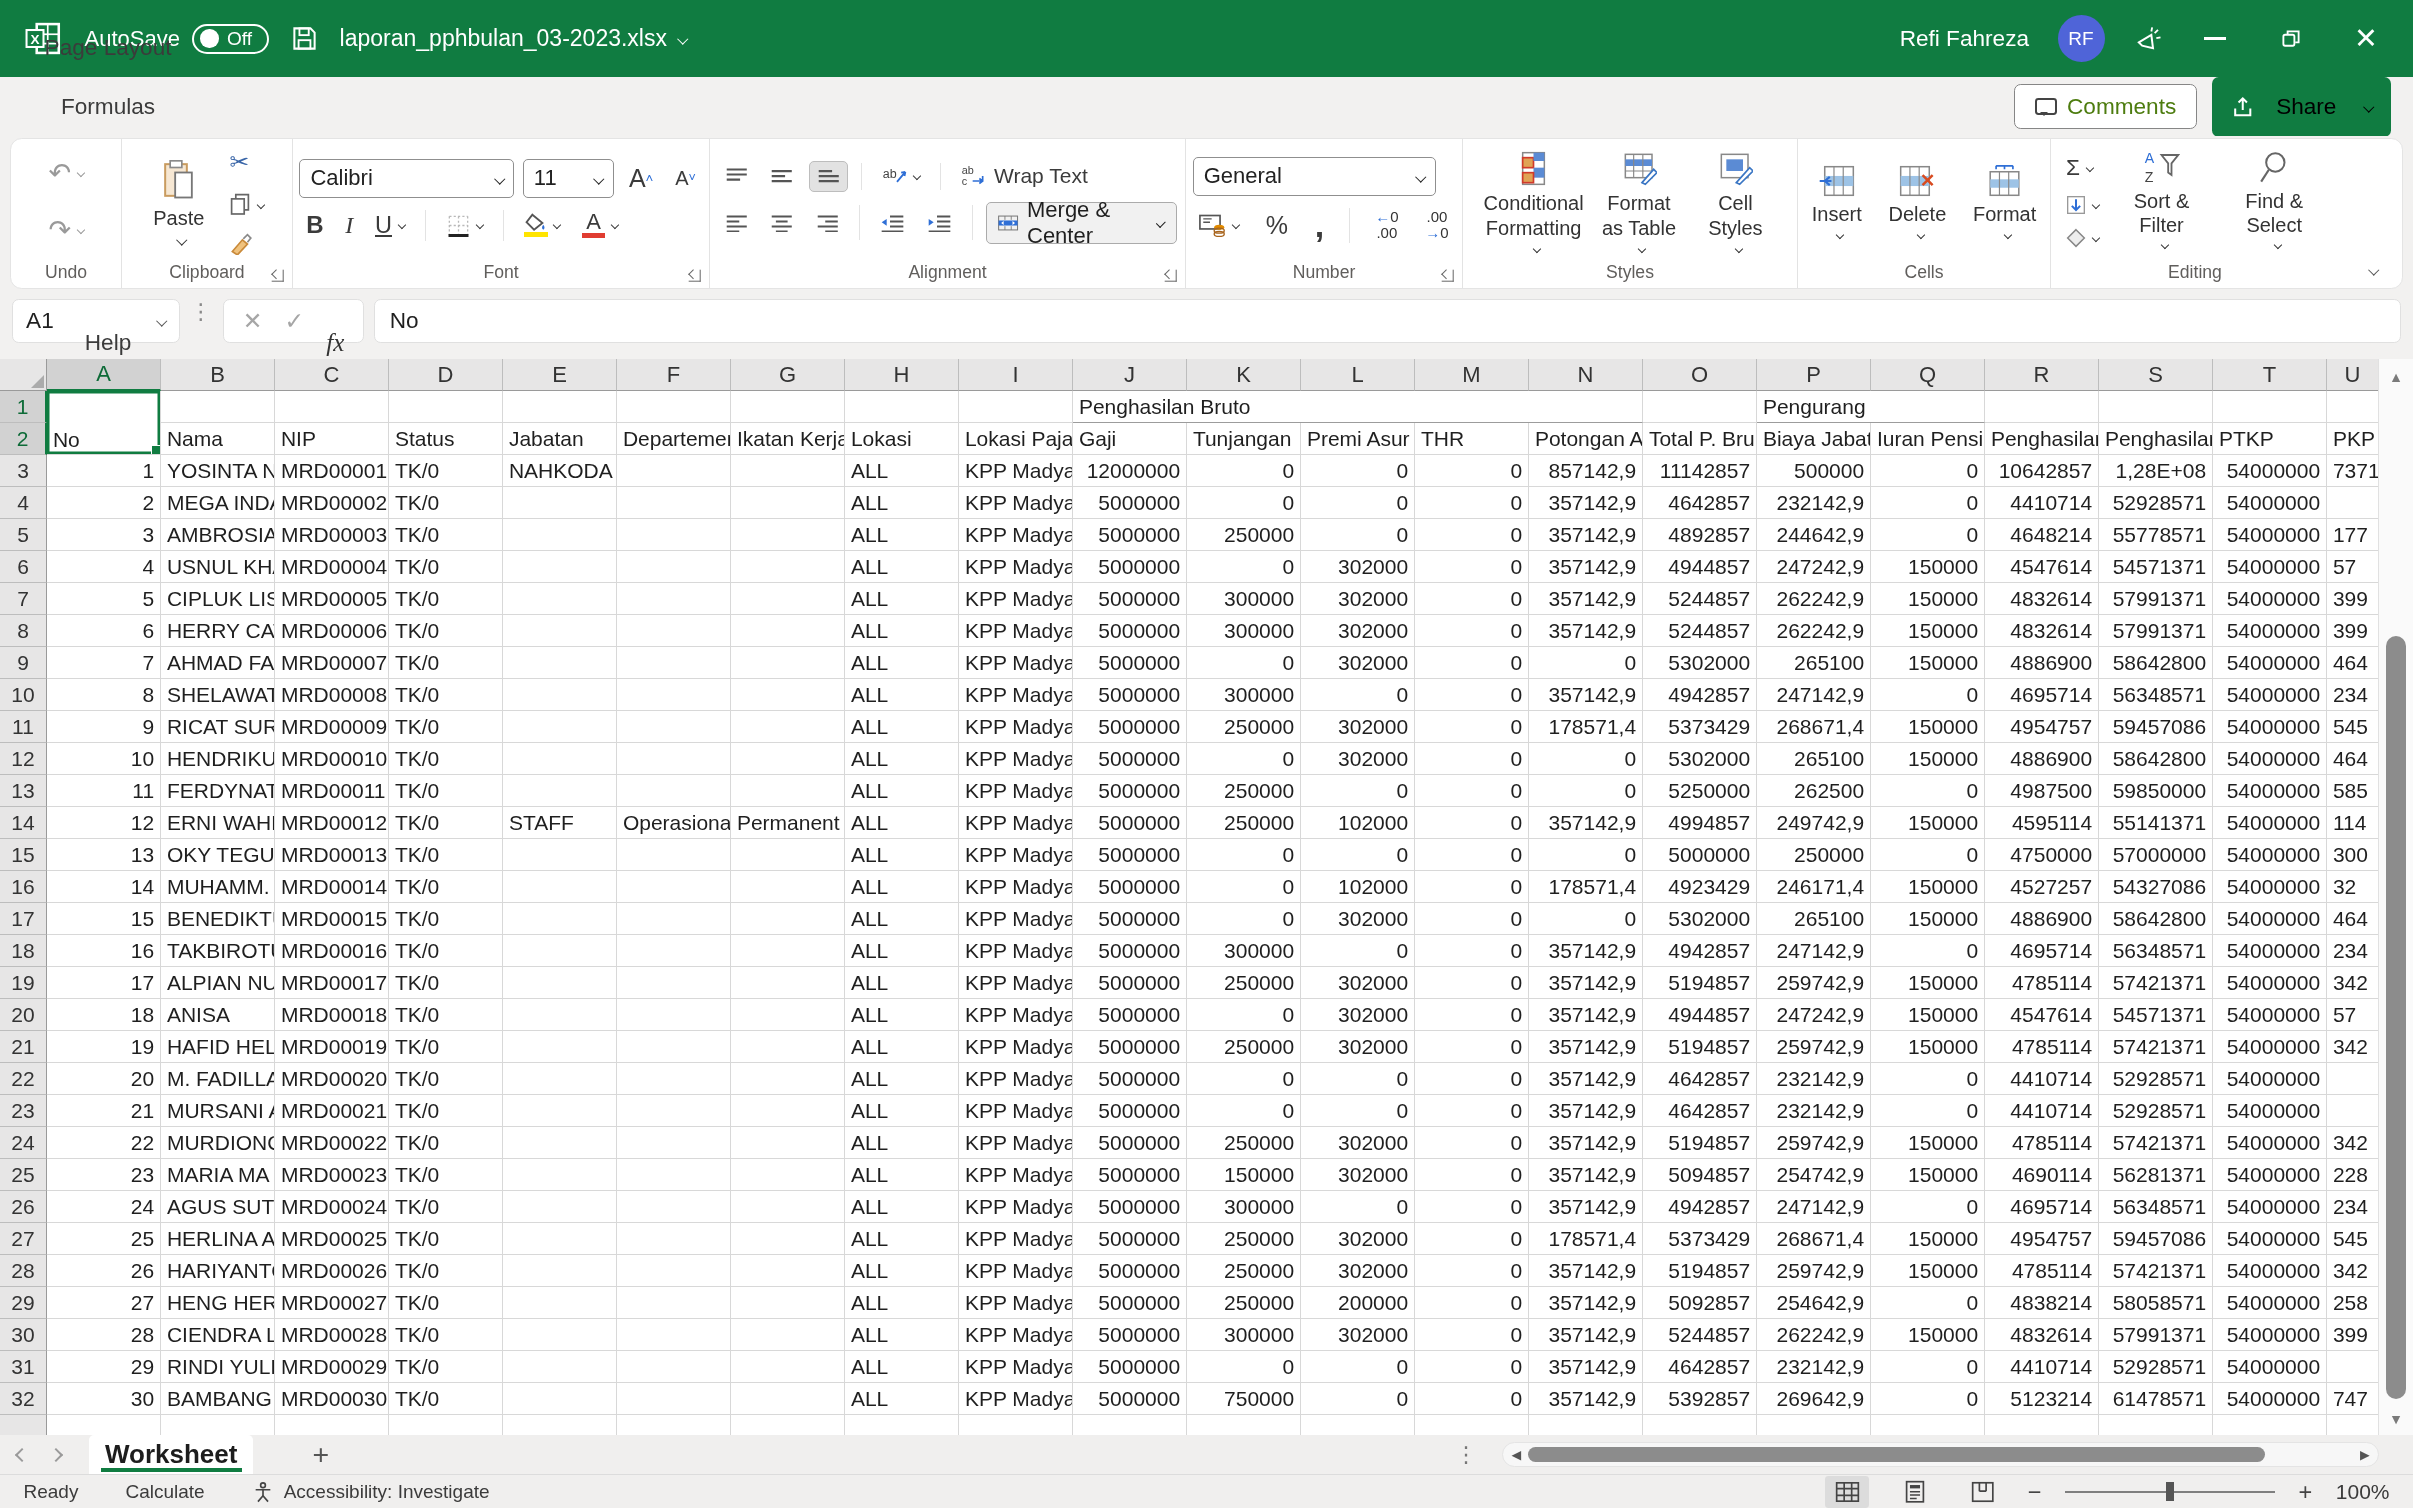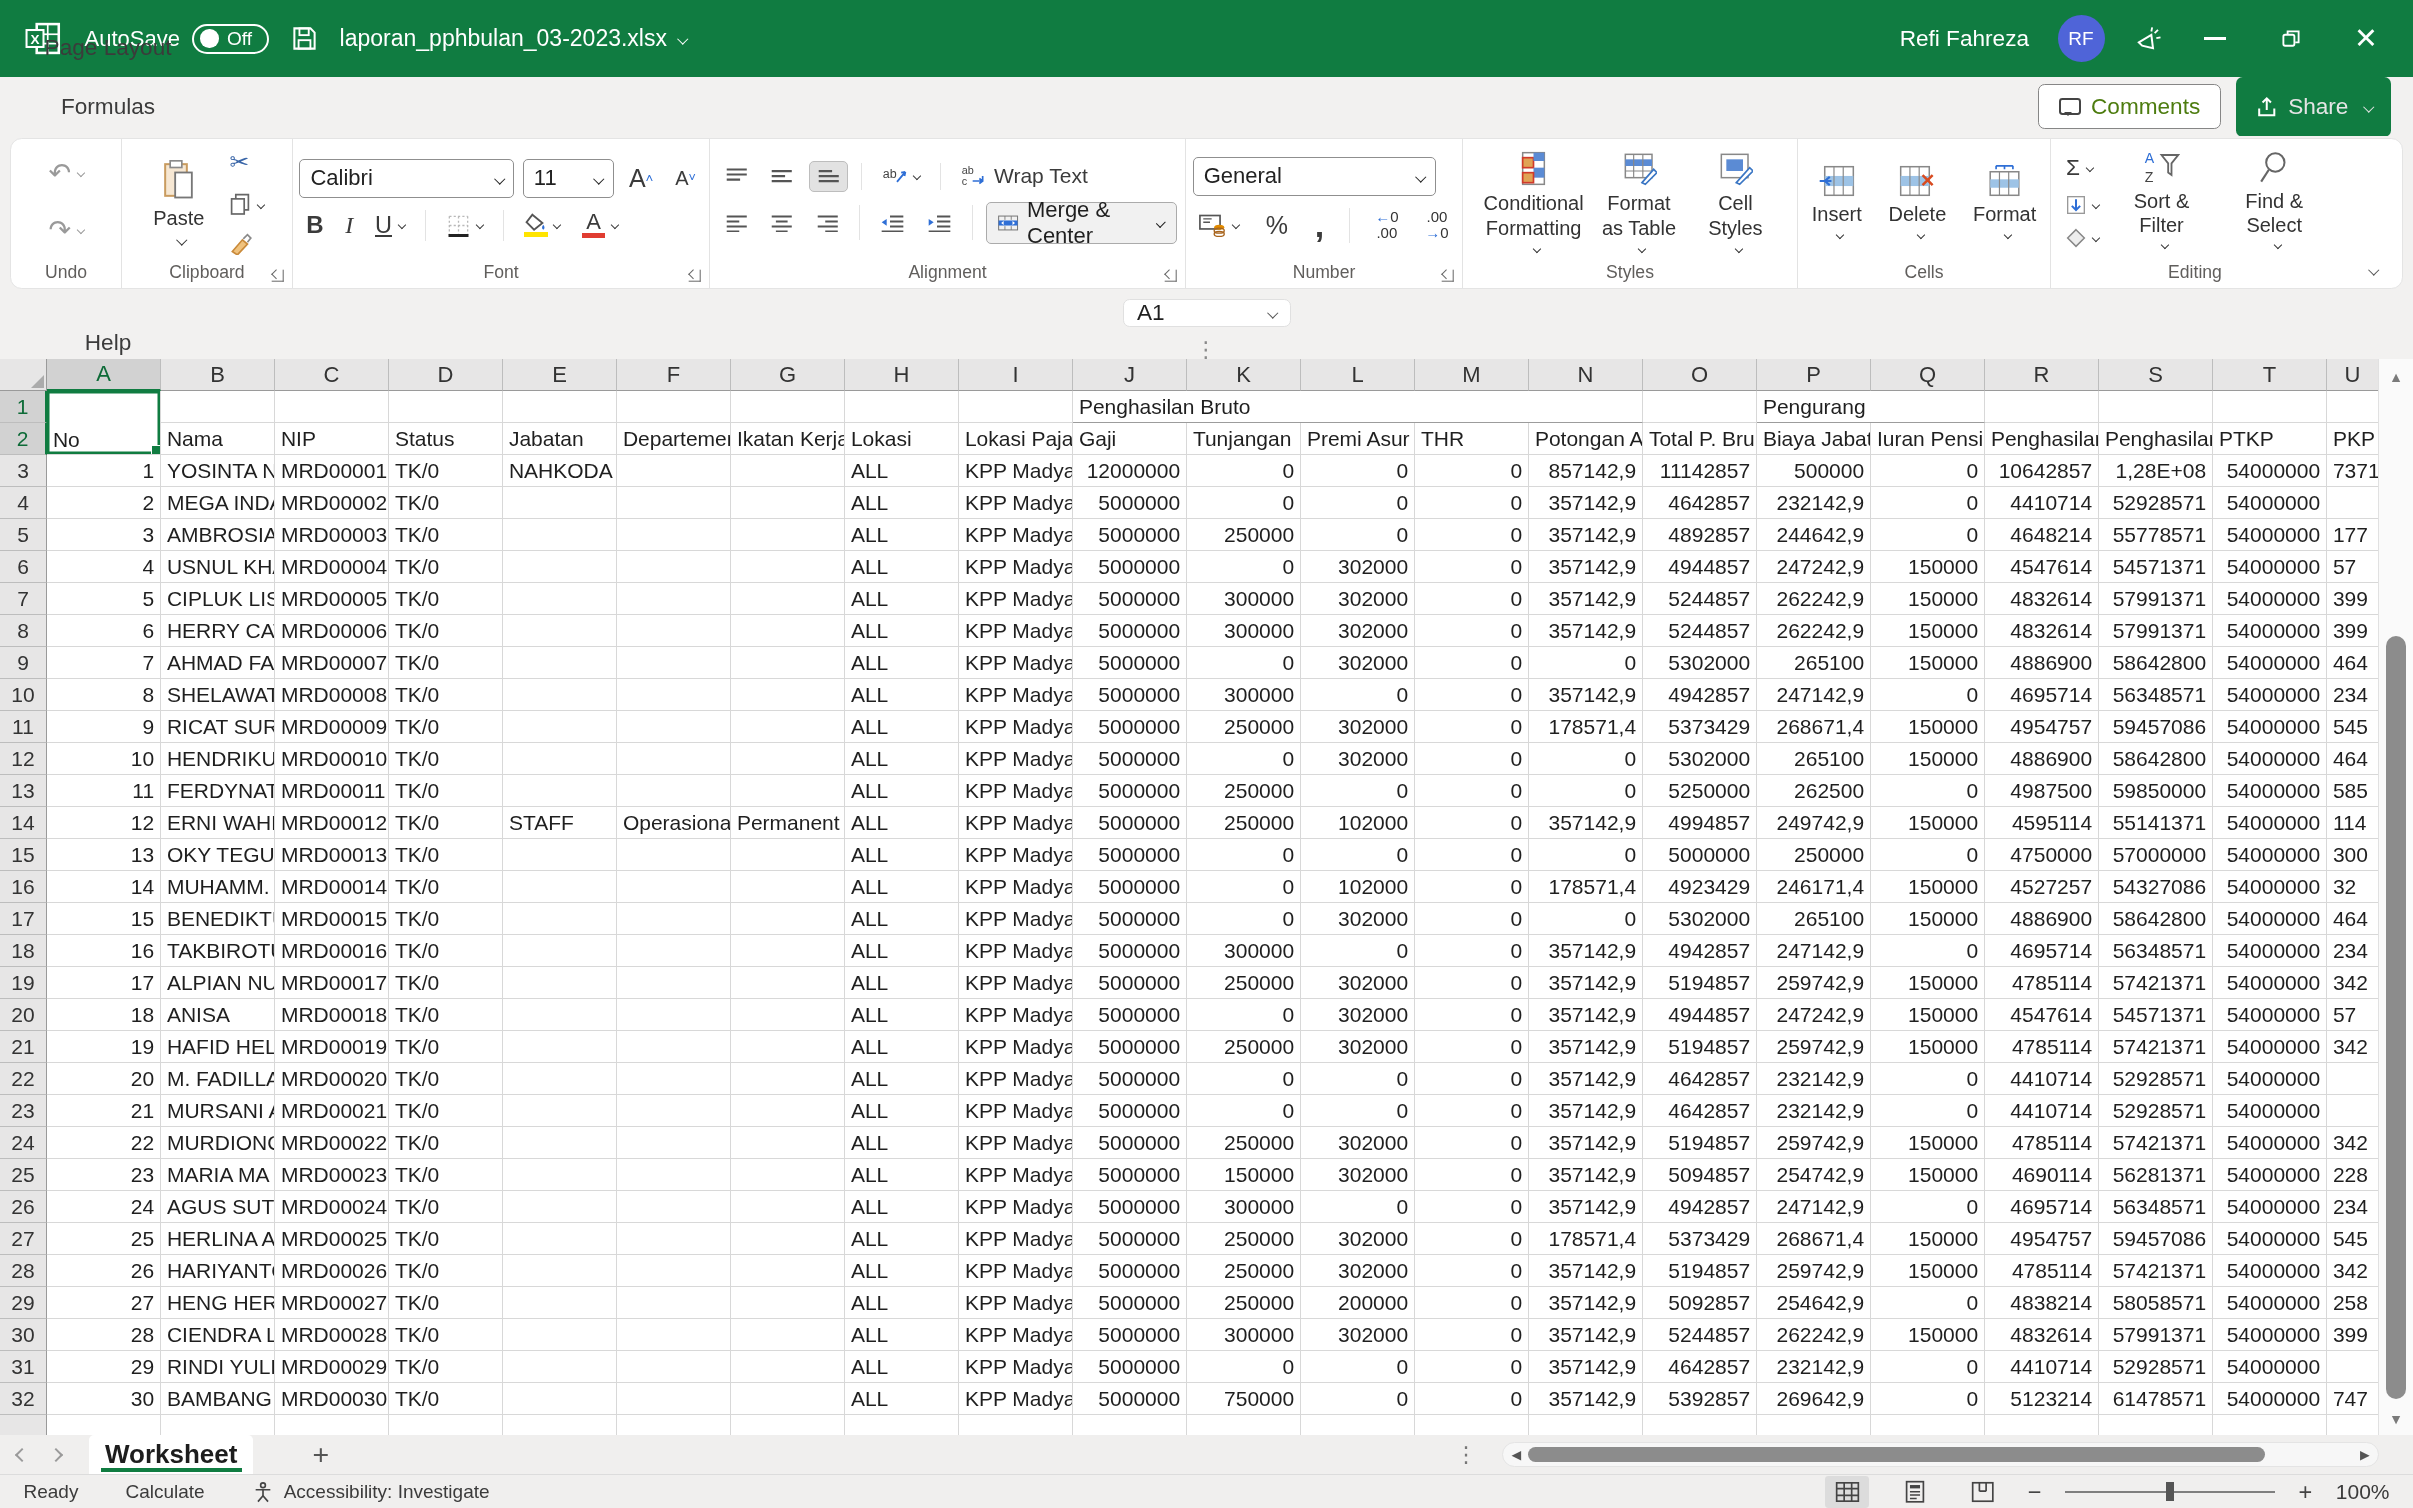--- a/index.html
+++ b/index.html
@@ -34,21 +34,21 @@
   
   .tabsrow{height:59px;background:var(--ribbon-bg);display:flex;align-items:center;padding:0 22px;}
   .rtabs{display:flex;align-items:center;flex-direction:column;}
   .rtab{padding:0 22.6px;font-size:22.6px;color:#3b3b3b;height:59px;display:flex;align-items:center;position:relative;cursor:default;}
   .rtab.active{font-weight:700;color:#1d1d1d;}
   .rtab.active::after{content:'';position:absolute;left:18.4px;right:18.4px;bottom:3.4px;height:4.2px;border-radius:2.5px;background:var(--green);}
   .tabs-right{margin-left:auto;display:flex;align-items:center;gap:15px;}
   .btn-comments{height:45px;border:1.3px solid #868686;border-radius:6.7px;background:#fff;display:flex;align-items:center;gap:10px;padding:0 20px;font-size:22.6px;color:#4d7c0f;}
   .bubble{display:inline-block;width:22px;height:17px;border:2px solid #444;border-radius:3.4px;position:relative;}
   .bubble::after{content:'';position:absolute;left:3.4px;bottom:-6.7px;border:4.2px solid transparent;border-top-color:#444;}
-  .btn-share{height:60px;border-radius:6.7px;background:var(--green);color:#e5e5e5;display:flex;align-items:center;gap:10px;padding:0 18.4px;font-size:22.6px;}
+  .btn-share{height:60px;border-radius:6.7px;background:var(--green);color:#000000;display:flex;align-items:center;gap:22px;padding:0 18.4px;font-size:22.6px;}
 
   
   .ribbon{height:163px;background:var(--ribbon-bg);position:relative;}
   .panel{position:absolute;left:10px;right:10px;top:1.7px;bottom:10px;background:var(--panel);border:0.8px solid #E4E4E4;border-radius:11.7px;display:flex;overflow:hidden;}
   .rgroup{position:relative;border-right:0.8px solid #E3E3E3;padding:8.4px 8.4px 32px 8.4px;display:flex;align-items:center;justify-content:center;flex:none;}
   .glabel{position:absolute;bottom:5px;left:0;right:0;text-align:center;font-size:17.6px;color:var(--muted);}
   .launcher{position:absolute;right:8.4px;bottom:6.7px;width:11.7px;height:11.7px;border-left:1.7px solid #666;border-top:1.7px solid #666;transform:rotate(180deg);}
   .launcher::after{content:'';position:absolute;right:0.8px;bottom:0.8px;width:5.9px;height:5.9px;border-right:1.7px solid #666;border-bottom:1.7px solid #666;transform:rotate(-45deg);}
   .icbtn{display:flex;align-items:center;justify-content:center;padding:5px 6.7px;border-radius:5px;color:#3b3b3b;}
   .icbtn.on{background:#E2E2E2;border:0.8px solid #BDBDBD;}
@@ -58,21 +58,21 @@
   .bigbtn{display:flex;flex-direction:column;align-items:center;gap:5px;font-size:20px;color:#333;padding:0 10px;text-align:center;line-height:25px;}
   .minicol{display:flex;flex-direction:column;gap:6.7px;align-items:flex-start;}
   .glyph{font-size:23.5px;}
   svg{display:block;}
   .vdiv{width:0.8px;background:#E3E3E3;align-self:stretch;margin:3.4px 5px;}
   .mergebox{height:42px;border:1.3px solid #ABABAB;background:#F1F1F1;border-radius:5px;display:flex;align-items:center;gap:8.4px;padding:0 11.7px;font-size:22px;}
   .twoline{font-size:15px;line-height:16px;color:#333;text-align:center;}
   .ribbon-collapse{position:absolute;right:25px;bottom:15px;color:#555;}
 
   
-  .formulabar{height:60px;background:var(--ribbon-bg);display:flex;align-items:center;padding:0 11.7px;gap:10px;flex-direction:column;}
+  .formulabar{height:60px;background:var(--ribbon-bg);display:flex;align-items:flex-start;padding:0 11.7px;gap:10px;}
   .namebox{width:168px;height:44px;background:#fff;border:0.8px solid #E0E0E0;border-radius:6.7px;display:flex;align-items:center;justify-content:space-between;padding:0 13.4px;font-size:22.6px;}
   .fdots{color:#8a8a8a;font-size:22px;letter-spacing:1.7px;}
   .fxbox{height:44px;background:#fff;border:0.8px solid #E0E0E0;border-radius:6.7px;display:flex;align-items:center;gap:22px;padding:0 18.4px;}
   .fxbox .x{color:#A6A6A6;font-size:23.5px;}
   .fxbox .ck{color:#A6A6A6;font-size:23.5px;}
   .fxbox .fx{font-family:"Liberation Serif",serif;font-style:italic;font-size:25px;color:#333;margin-top:43px;}
   .ffield{flex:1;height:44px;background:#fff;border:0.8px solid #E0E0E0;border-radius:6.7px;display:flex;align-items:center;padding:0 15px;font-size:22.6px;}
 
   
   .gridwrap{height:1076px;position:relative;overflow:hidden;background:#fff;}

